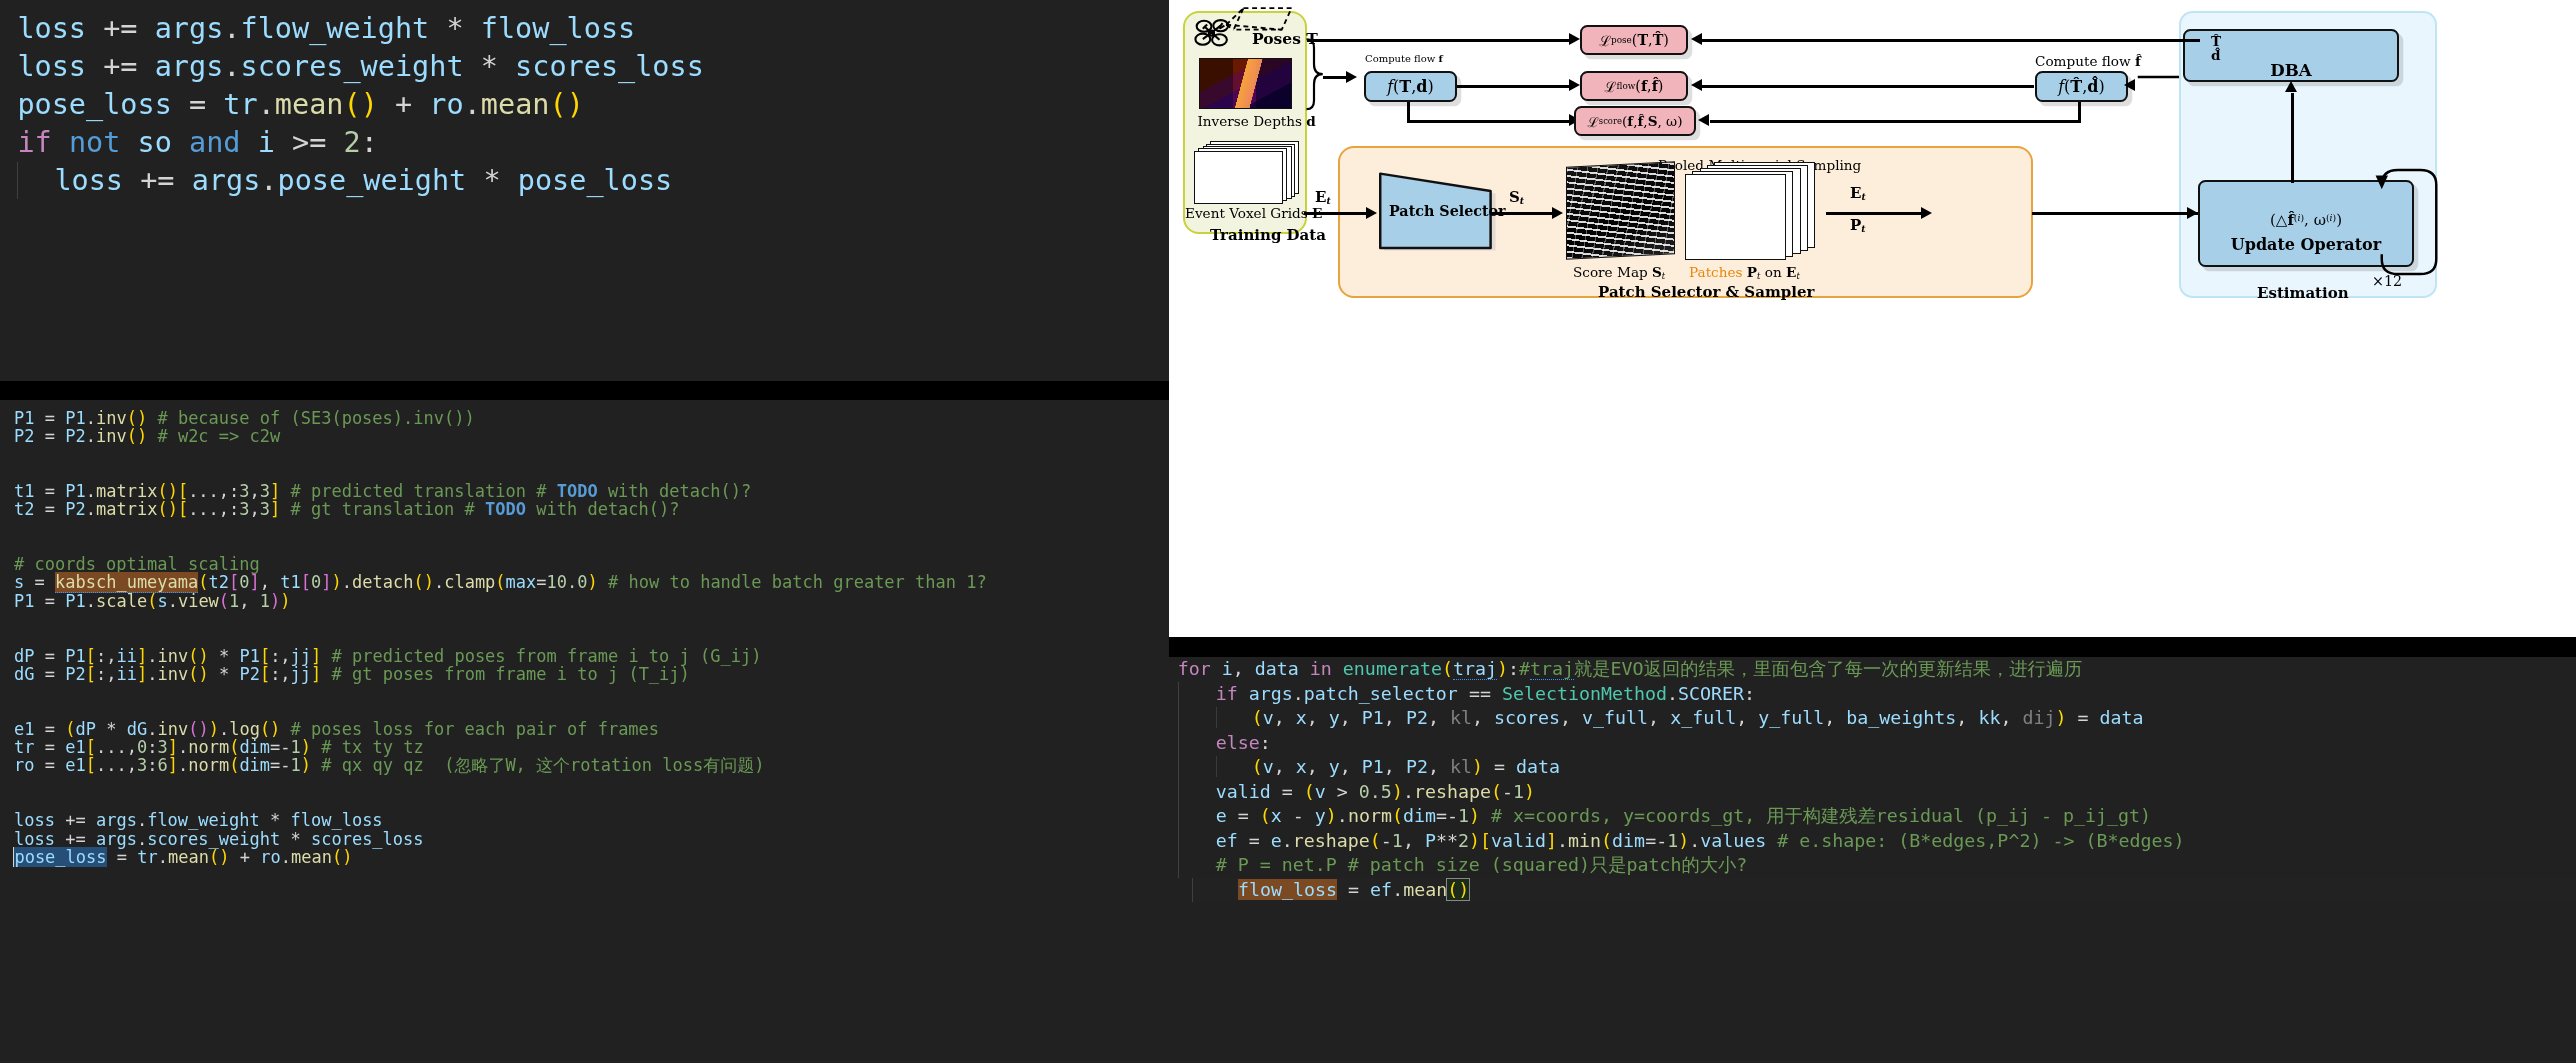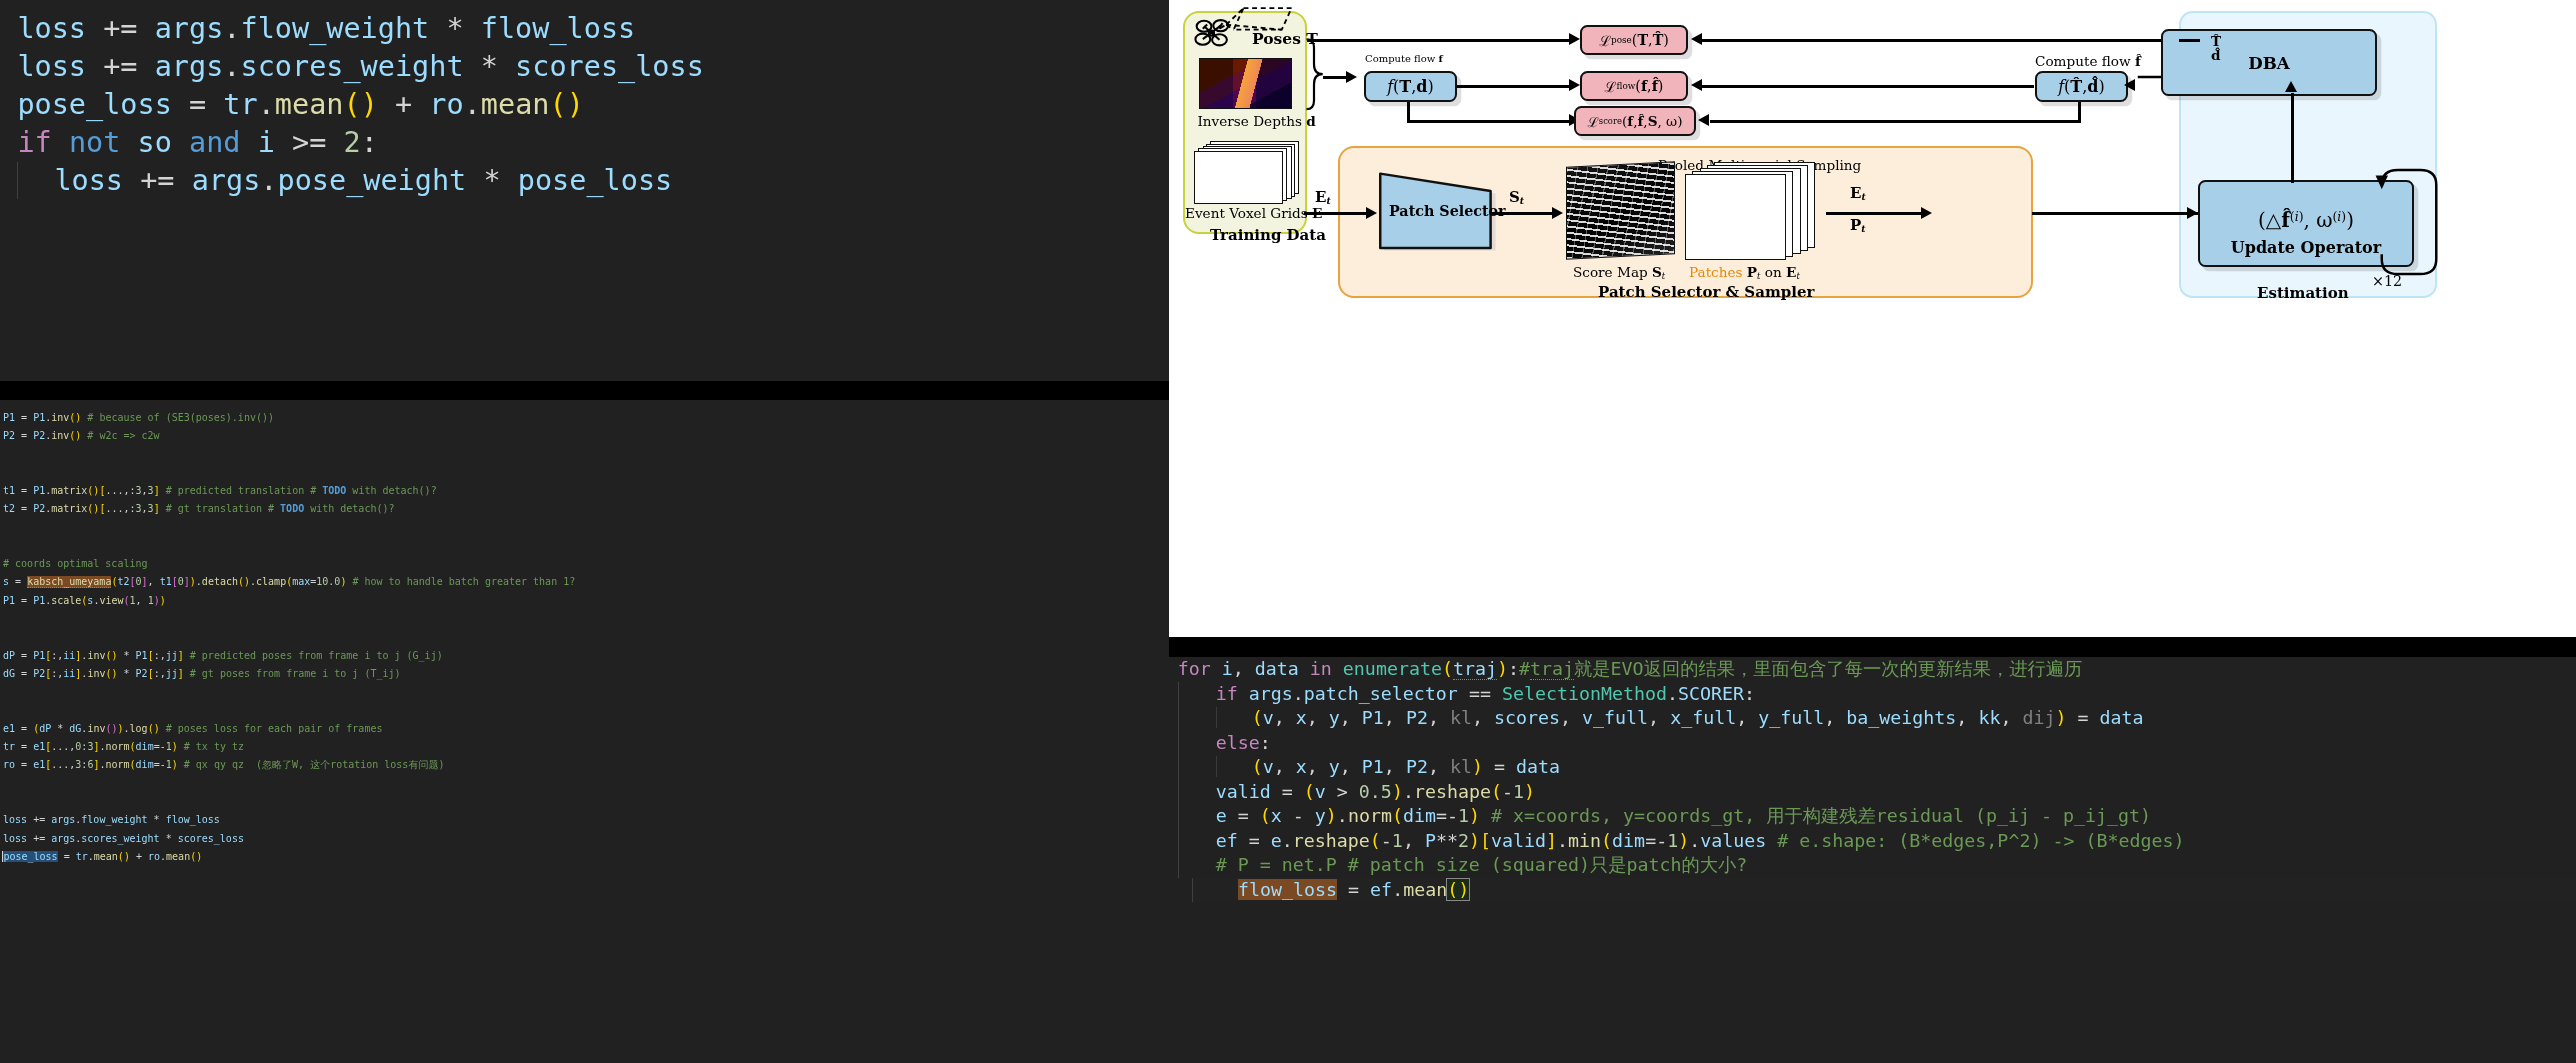--- a/index.html
+++ b/index.html
@@ -9,21 +9,21 @@
   
   .panel{position:absolute;box-sizing:border-box;}
 
   
   #tl-code{left:0;top:0;width:1169px;height:381px;background:#212121;padding:0;}
   #tl-code .ln{font-size:28.5px;line-height:1.33;white-space:pre;padding-left:17.4px;letter-spacing:0px;}
   #tl-gap{left:0;top:381px;width:1169px;height:18.6px;background:#000;}
 
   
   #bl-code{left:0;top:400px;width:1169px;height:664px;background:#212121;overflow:hidden;}
-  #bl-code .ln{font-size:10px;line-height:18.3px;white-space:pre;padding-left:3px;}
+  #bl-code .ln{font-size:17px;line-height:18.3px;white-space:pre;padding-left:14px;}
 
   
   #br-outer{left:1169px;top:637px;width:1407px;height:426px;background:#000;}
   #br-code{left:1169px;top:657px;width:1407px;height:406px;background:#212121;overflow:hidden;}
   #br-code .ln{font-size:18.3px;line-height:24.5px;white-space:pre;padding-left:8.7px;}
 
   
   #fig{left:1169px;top:0px;width:1407px;height:637px;background:#ffffff;}
 
   
@@ -255,27 +255,27 @@
       <span style="color:#e8860c;">Patches</span> <b>P</b><sub><i>t</i></sub> on <b>E</b><sub><i>t</i></sub></div>
 
     <div class="ln-h" style="left:657px;top:212px;width:96px;"></div>
     <div class="lbl bold" style="left:681px;top:184px;font-size:15px;"><b>E</b><sub><i>t</i></sub></div>
     <div class="lbl bold" style="left:681px;top:216px;font-size:15px;"><b>P</b><sub><i>t</i></sub></div>
     <div class="arrowR" style="left:752px;top:207px;"></div>
     <div class="lbl bold" style="left:429px;top:283px;font-size:15px;">Patch Selector &amp; Sampler</div>
 
     <div class="fbox grp" style="left:1010px;top:10.5px;width:258px;height:287px;background:#eaf6fd;border-color:#bfe4f5;border-radius:13.6px;"></div>
 
-    <div class="nodebox blue" style="left:992px;top:29px;width:216px;height:67px;font-size:16.7px;">
+    <div class="nodebox blue" style="left:1014px;top:29px;width:216px;height:53px;font-size:16.7px;align-items:flex-end;">
       <span class="bold">DBA</span>
     </div>
     <div class="lbl bold" style="left:1042px;top:35px;font-size:13.6px;line-height:1.0;"><b>T̂</b><br><b>d̂</b></div>
 
     <div class="nodebox blue" style="left:1029px;top:180px;width:216px;height:87px;font-size:15.5px;flex-direction:column;">
-      <div style="font-size:20px;margin-top:18px;">(△<b>f̂</b><sup>(<i>i</i>)</sup>, ω<sup>(<i>i</i>)</sup>)</div>
+      <div style="font-size:15px;margin-top:18px;">(△<b>f̂</b><sup>(<i>i</i>)</sup>, ω<sup>(<i>i</i>)</sup>)</div>
       <div class="bold" style="font-size:16px;margin-top:6.2px;">Update Operator</div>
     </div>
     <div class="ln-v" style="left:1122px;top:93px;height:90px;"></div>
     <div class="arrowU" style="left:1116px;top:81px;"></div>
     <svg style="position:absolute;left:1194px;top:157px;" width="84" height="127" viewBox="0 0 135 205">
       <path d="M30 45 q0 -24 26 -24 h36 q26 0 26 24 v120 q0 24 -26 24 h-36 q-26 0 -26 -24 v-8" fill="none" stroke="#000" stroke-width="4"></path>
       <polygon points="30,52 20,30 40,30" fill="#000"></polygon>
     </svg>
     <div class="lbl" style="left:1203px;top:273px;font-size:14.3px;">×12</div>
     <div class="lbl bold" style="left:1088px;top:284px;font-size:15px;">Estimation</div>

